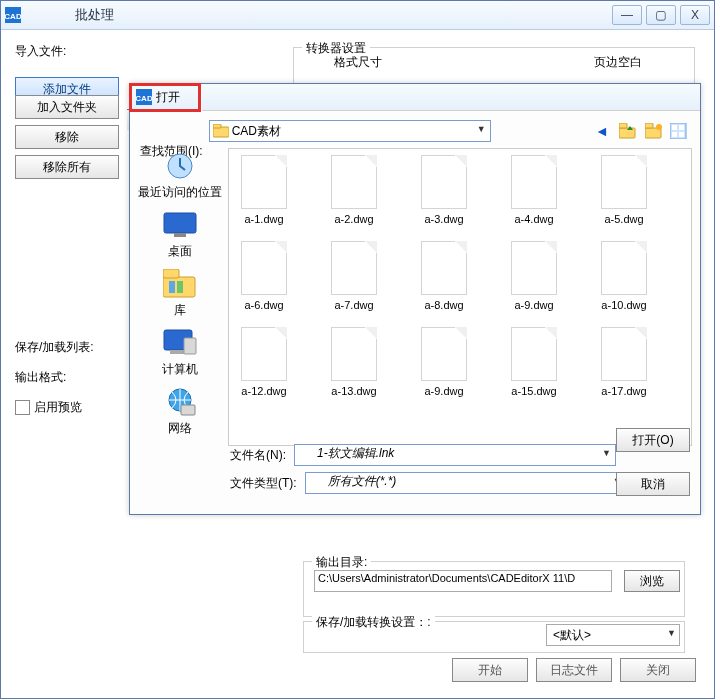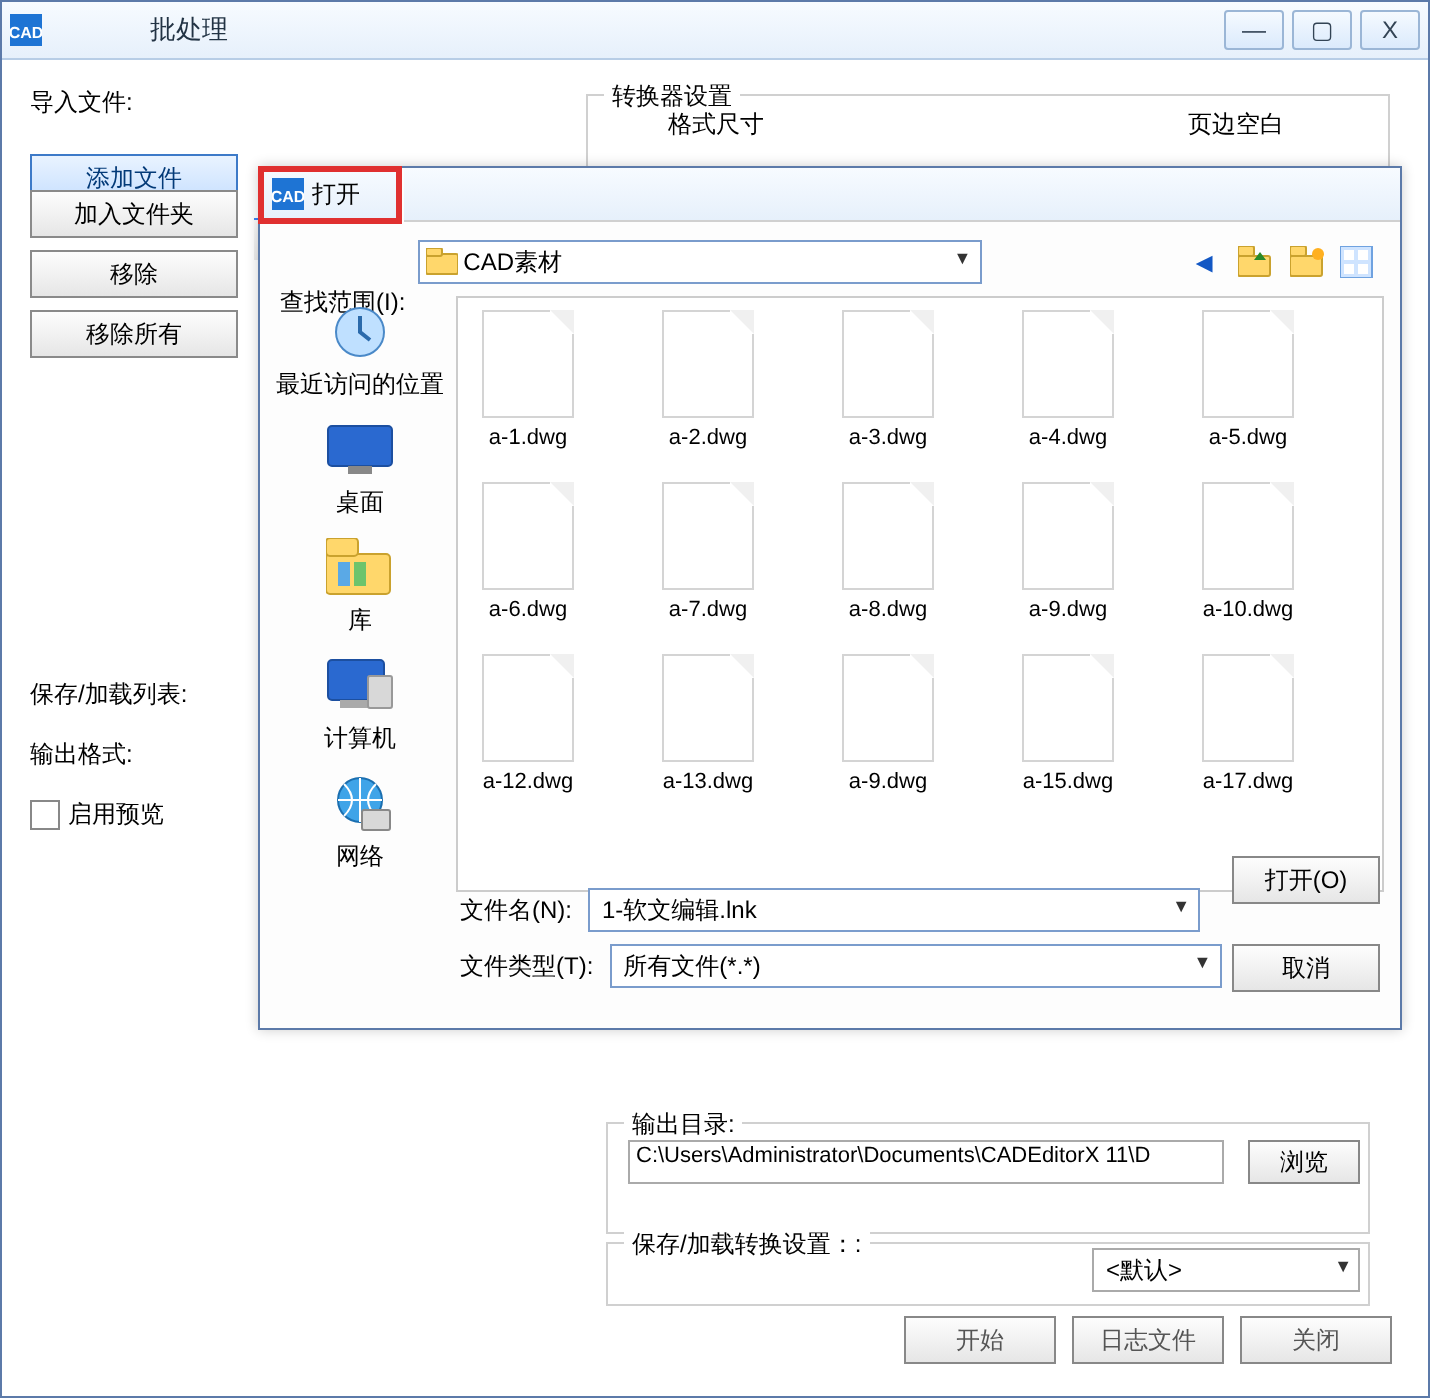--- a/index.html
+++ b/index.html
@@ -149,21 +149,21 @@
   position: relative;
 }
 .fitem .thumb::after {
   content:""; position:absolute; right:-1px; top:-1px;
   border-top: 12px solid #f0f0f0; border-left: 12px solid #fff;
 }
 
 .fnrow { position: absolute; left: 100px; height: 22px; display:flex; align-items:center; gap:8px; }
 #fn1 { top: 360px; }
 #fn2 { top: 388px; }
-.fncombo { width: 280px; height: 20px; border:1px solid #7a9ccc; background:#fff; padding: 0 18px 0 6px; position:relative; font-size:12px; display:flex; align-items:center;}
+.fncombo { width: 280px; height: 20px; border:1px solid #7a9ccc; background:#fff; padding: 0 18px 0 22px; position:relative; font-size:12px; display:flex; font-style:italic;}
 .fncombo::after { content:"▼"; position:absolute; right:4px; top:3px; font-size:9px; color:#333;}
 .dlgbtn { position:absolute; width: 72px; height:22px; border:1px solid #888; background:linear-gradient(#fdfdfd,#e6e6e6); display:flex;align-items:center;justify-content:center;}
 #dlg-open { right: 10px; top: 344px; }
 #dlg-cancel { right: 10px; top: 388px; }
 
 svg { display: block; }
 </style>
 </head>
 <body>
 

